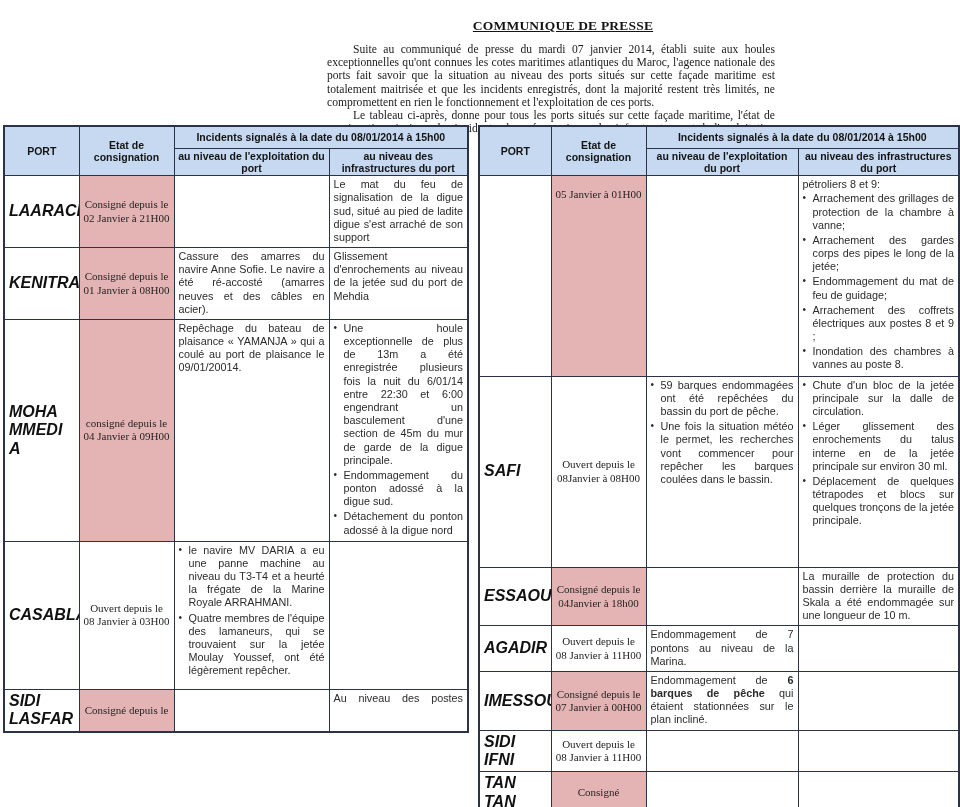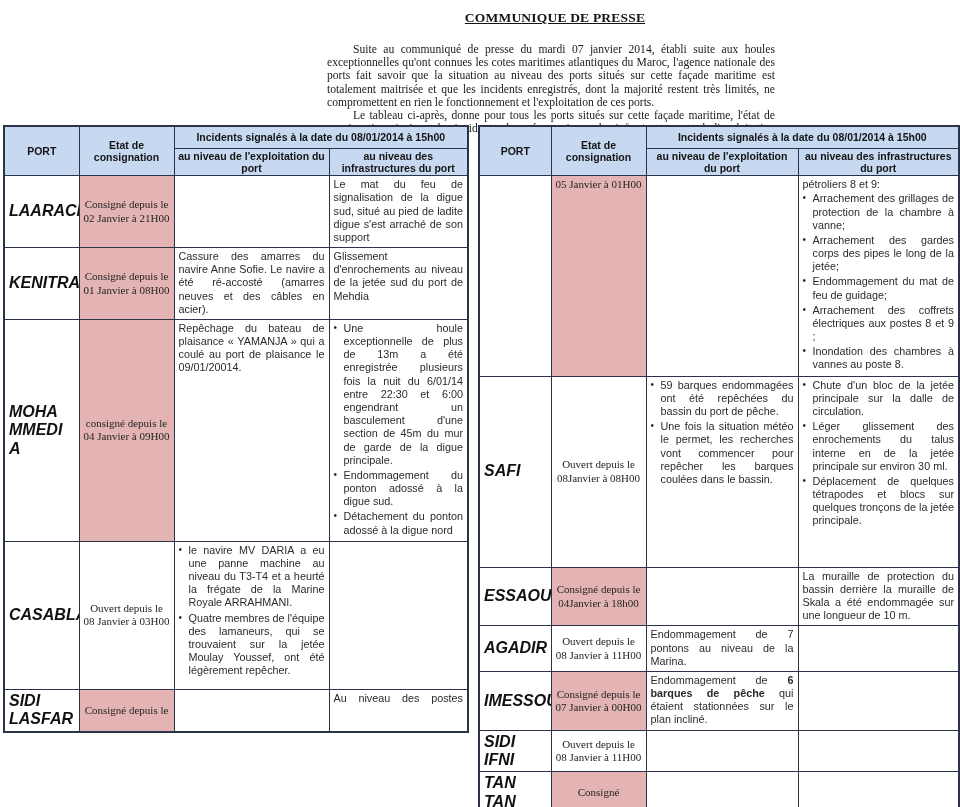--- a/index.html
+++ b/index.html
@@ -11,21 +11,21 @@
     color: #1f1f1f;
   }
 
   
   .doc-title {
     position: absolute; left: 327px; top: 6px; width: 448px;
     text-align: center;
     font-family: "Liberation Serif", serif;
     font-size: 13.5px; font-weight: bold; text-decoration: underline;
     letter-spacing: .2px; color: #141414;
-    margin: 4px;
+    margin: 12px;
   }
   .intro {
     position: absolute; left: 327px; top: 43px; width: 448px;
     font-family: "Liberation Serif", serif;
     font-size: 11.6px; line-height: 13.2px; color: #1a1a1a;
     text-align: justify;
   }
   .intro p { margin: 0; text-indent: 26px; }
 
   
@@ -86,21 +86,21 @@
   .t-right tbody tr:nth-child(3)  { height: 52px; }
   .t-right tbody tr:nth-child(4)  { height: 32px; }
   .t-right tbody tr:nth-child(5)  { height: 35px; }
   .t-right tbody tr:nth-child(6)  { height: 25px; padding-left: 29px; }
   .t-right tbody tr:nth-child(7)  { height: 15px; }
   .t-right tbody tr:nth-child(8)  { height: 25px; }
   .t-right tbody tr:nth-child(9)  { height: 24px; }
   .t-right tbody tr:nth-child(10) { height: 16px; }
 
   
-  .t-right tbody tr:nth-child(1) td.etatc { vertical-align: top; padding-top: 2px; }
+  .t-right tbody tr:nth-child(1) td.etatc { vertical-align: top; padding-top: 12px; }
   .t-left  tbody tr:nth-child(5) td.bodyc:last-child .ct { text-align-last: justify; }
   .t-left  tbody tr:nth-child(3) .port-label { display: inline-block; max-width: 62px; overflow-wrap: anywhere; }
 </style>
 </head>
 <body>
 
 <h1 class="doc-title">COMMUNIQUE DE PRESSE</h1>
 
 <div class="intro">
   <p>Suite au communiqué de presse du mardi 07 janvier 2014, établi suite aux houles exceptionnelles qu'ont connues les cotes maritimes atlantiques du Maroc, l'agence nationale des ports fait savoir que la situation au niveau des ports situés sur cette façade maritime est totalement maitrisée et que les incidents enregistrés, dont la majorité restent très limités, ne compromettent en rien le fonctionnement et l'exploitation de ces ports.</p>

